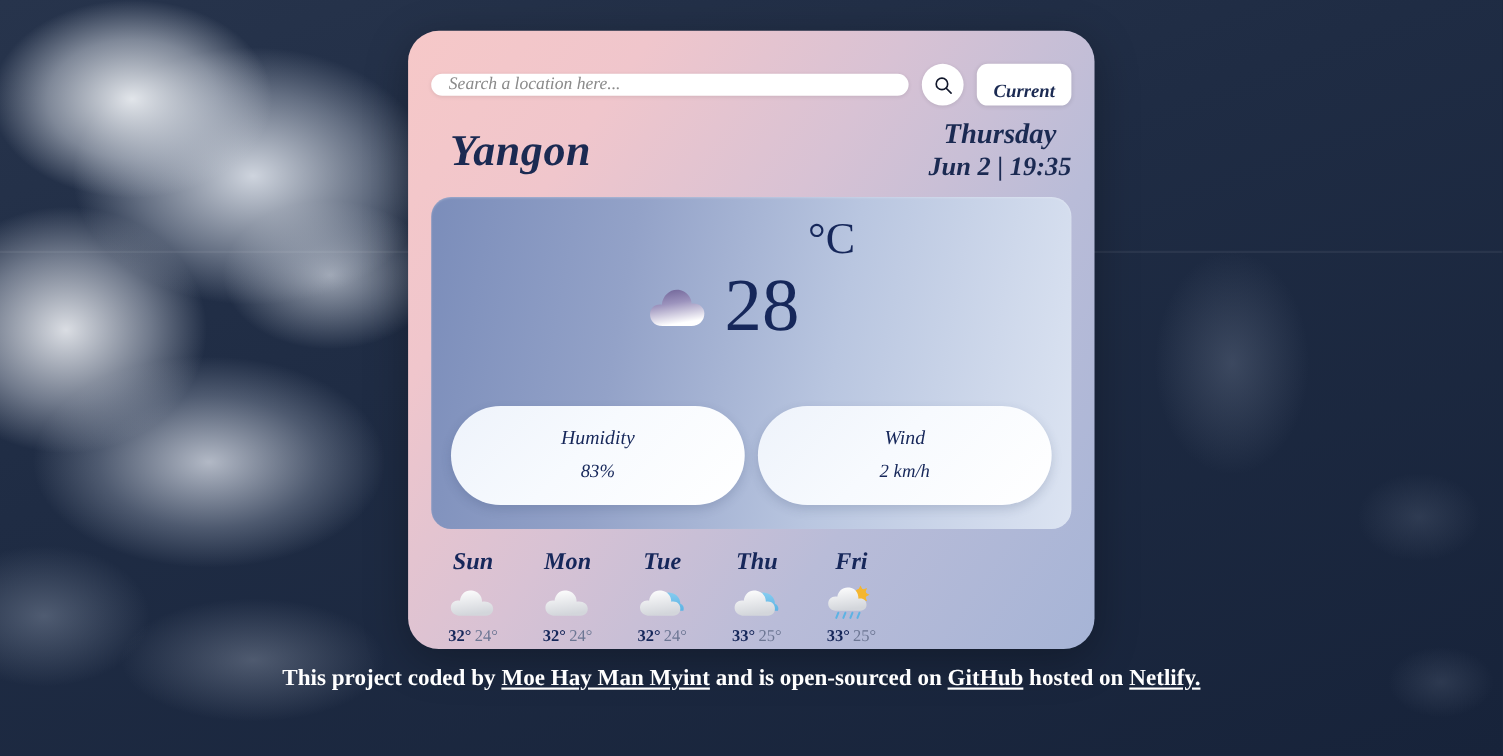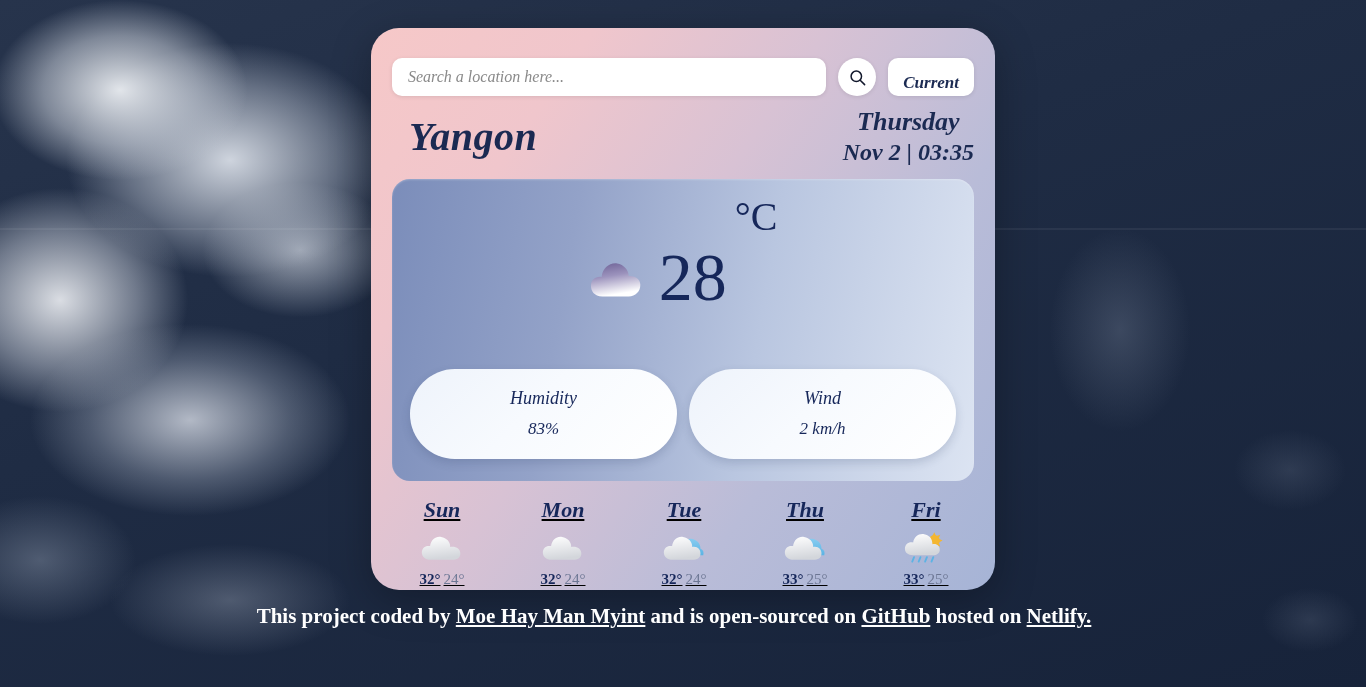--- a/index.html
+++ b/index.html
@@ -55,21 +55,21 @@
 
   
   .search-row {
     display: flex;
     align-items: center;
     gap: 12px;
     padding: 30px 21px 0 21px;
   }
   .search-input {
     flex: 1;
-    height: 38px;
+    height: 20px;
     border: none;
     outline: none;
     border-radius: 10px;
     background: #ffffff;
     padding: 0 16px;
     font-family: "Liberation Serif", serif;
     font-size: 16px;
     font-style: italic;
     color: #3b3b3b;
     box-shadow: 0 1px 4px rgba(0,0,0,0.10);
@@ -187,23 +187,22 @@
     justify-content: center;
     gap: 10px;
     color: #16275a;
   }
   .stat-label { font-size: 18px; font-style: italic; }
   .stat-value { font-size: 17px; font-style: italic; }
 
   
   .forecast-row {
     display: flex;
-    justify-content: space-between;
-    padding: 16px 26px 0 28px;
-    text-decoration: underline;
+    justify-content: flex-start;
+    padding: 16px 26px 0 16px;
   }
   .forecast-day {
     display: flex;
     flex-direction: column;
     align-items: center;
     gap: 8px;
     width: 86px;
   }
   .day-name {
     font-size: 22px;
@@ -250,21 +249,21 @@
         <line x1="15.4" y1="15.4" x2="21" y2="21" stroke="#12182c" stroke-width="1.9" stroke-linecap="round"></line>
       </svg>
     </button>
     <button class="current-btn">Current</button>
   </div>
 
   <div class="place-row">
     <div class="city-name">Yangon</div>
     <div class="date-block">
       <div class="weekday">Thursday</div>
-      <div class="datetime">Nov 2 | 03:35</div>
+      <div class="datetime">Jun 2 | 19:35</div>
     </div>
   </div>
 
   <div class="current-panel">
     <div class="temp-row">
       <svg class="main-cloud" viewBox="0 0 64 44">
         <defs>
           <linearGradient id="mainCloudGrad" x1="0" y1="0" x2="0.25" y2="1">
             <stop offset="0%" stop-color="#6b5f94"></stop>
             <stop offset="45%" stop-color="#9c93bd"></stop>

